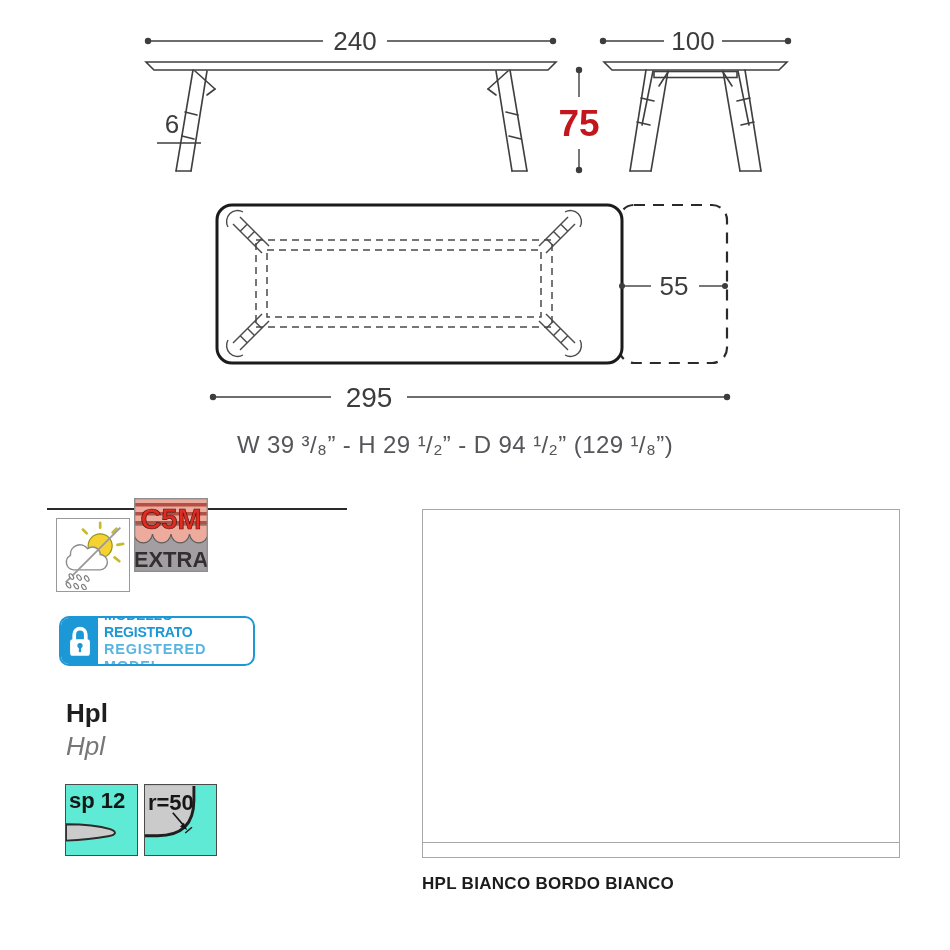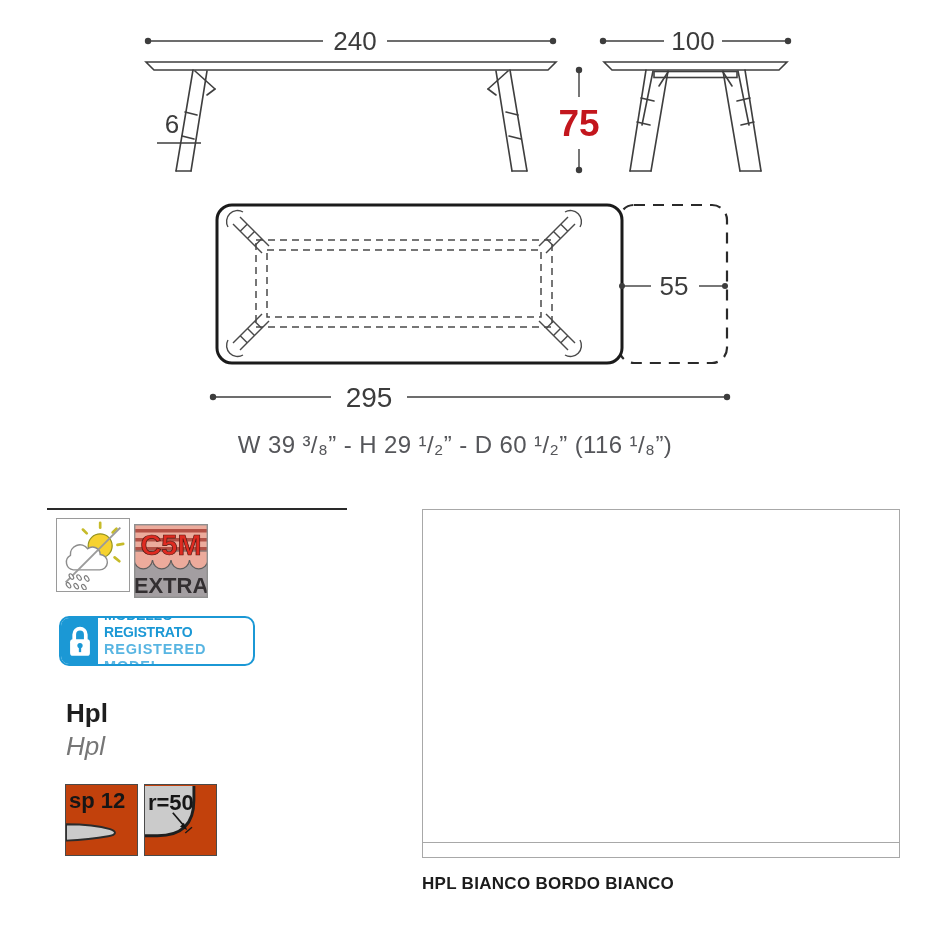--- a/index.html
+++ b/index.html
@@ -28,34 +28,34 @@
   #drawing .frame{stroke:#4a4a4a;stroke-width:1.5;fill:none;stroke-dasharray:7 5;}
   #drawing .cleg line,#drawing .cleg path{stroke:#4a4a4a;stroke-width:1.4;fill:none;}
   
   #imperial{left:130px;top:431px;width:650px;text-align:center;
     font-size:24px;color:#55565a;letter-spacing:.4px;}
   
   #divider{left:47px;top:508px;width:300px;height:2px;background:#2a2a2a;}
   
   .iconbox{border:1.5px solid #9a9a9a;background:#fff;}
   #icon-weather{left:56px;top:518px;width:74px;height:74px;}
-  #icon-c5m{left:134px;top:524px;width:61px;height:74px;border:none;}
+  #icon-c5m{left:134px;top:498px;width:61px;height:74px;border:none;}
   
   #badge{left:59px;top:616px;width:196px;height:50px;border:2.5px solid var(--badge-blue);
     border-radius:10px;display:flex;align-items:stretch;overflow:hidden;background:#fff;}
   #badge .lockbox{width:37px;background:var(--badge-blue);flex:0 0 37px;
     display:flex;align-items:center;justify-content:center;}
   #badge .btxt{display:flex;flex-direction:column;justify-content:center;padding-left:6px;}
   #badge .b1{color:var(--badge-blue);font-weight:800;font-size:14px;letter-spacing:-.2px;line-height:17px;}
   #badge .b2{color:#58b5e2;font-weight:700;font-size:14.5px;letter-spacing:.8px;line-height:17px;}
   
   #mat-title{left:66px;top:698px;font-size:26px;font-weight:700;color:#1e1e1e;}
   #mat-sub{left:66px;top:731px;font-size:26px;font-style:italic;color:#767676;}
   
-  .edgebox{border:1.5px solid #4a4a4a;background:#c2410c;}
+  .edgebox{border:1.5px solid #4a4a4a;background:#5eead4;}
   #icon-sp{left:65px;top:784px;width:73px;height:72px;}
   #icon-r{left:144px;top:784px;width:73px;height:72px;}
   
   #swatch{left:422px;top:509px;width:478px;height:349px;border:1.5px solid #a8a8a8;background:#fff;}
   #swatch .edgeline{position:absolute;left:0;top:332px;width:100%;height:0;border-top:1.5px solid #a8a8a8;}
   #swatch-caption{left:422px;top:874px;font-size:17px;font-weight:700;color:#1c1c1c;letter-spacing:.3px;}
 </style>
 </head>
 <body>
 
@@ -174,21 +174,21 @@
     <g>
       <line class="dimln" x1="213" y1="397" x2="331" y2="397"></line>
       <line class="dimln" x1="407" y1="397" x2="727" y2="397"></line>
       <circle class="dot" cx="213" cy="397" r="3.2"></circle>
       <circle class="dot" cx="727" cy="397" r="3.2"></circle>
       <text class="big" x="369" y="407" text-anchor="middle">295</text>
     </g>
   </g>
 </svg>
 
-<div id="imperial" class="abs">W 39 ³/₈” - H 29 ¹/₂”  - D 60 ¹/₂” (116 ¹/₈”)</div>
+<div id="imperial" class="abs">W 39 ³/₈” - H 29 ¹/₂”  - D 94 ¹/₂” (129 ¹/₈”)</div>
 
 <div id="divider" class="abs"></div>
 
 <div id="icon-weather" class="abs iconbox">
   <svg width="71" height="71" viewBox="0 0 74 74">
     <g stroke="#c6bb2a" stroke-width="2.8" stroke-linecap="round">
       <line x1="45" y1="9" x2="45" y2="4"></line>
       <line x1="58" y1="14" x2="62" y2="10"></line>
       <line x1="63" y1="27" x2="69" y2="26"></line>
       <line x1="60" y1="40" x2="65" y2="44"></line>

